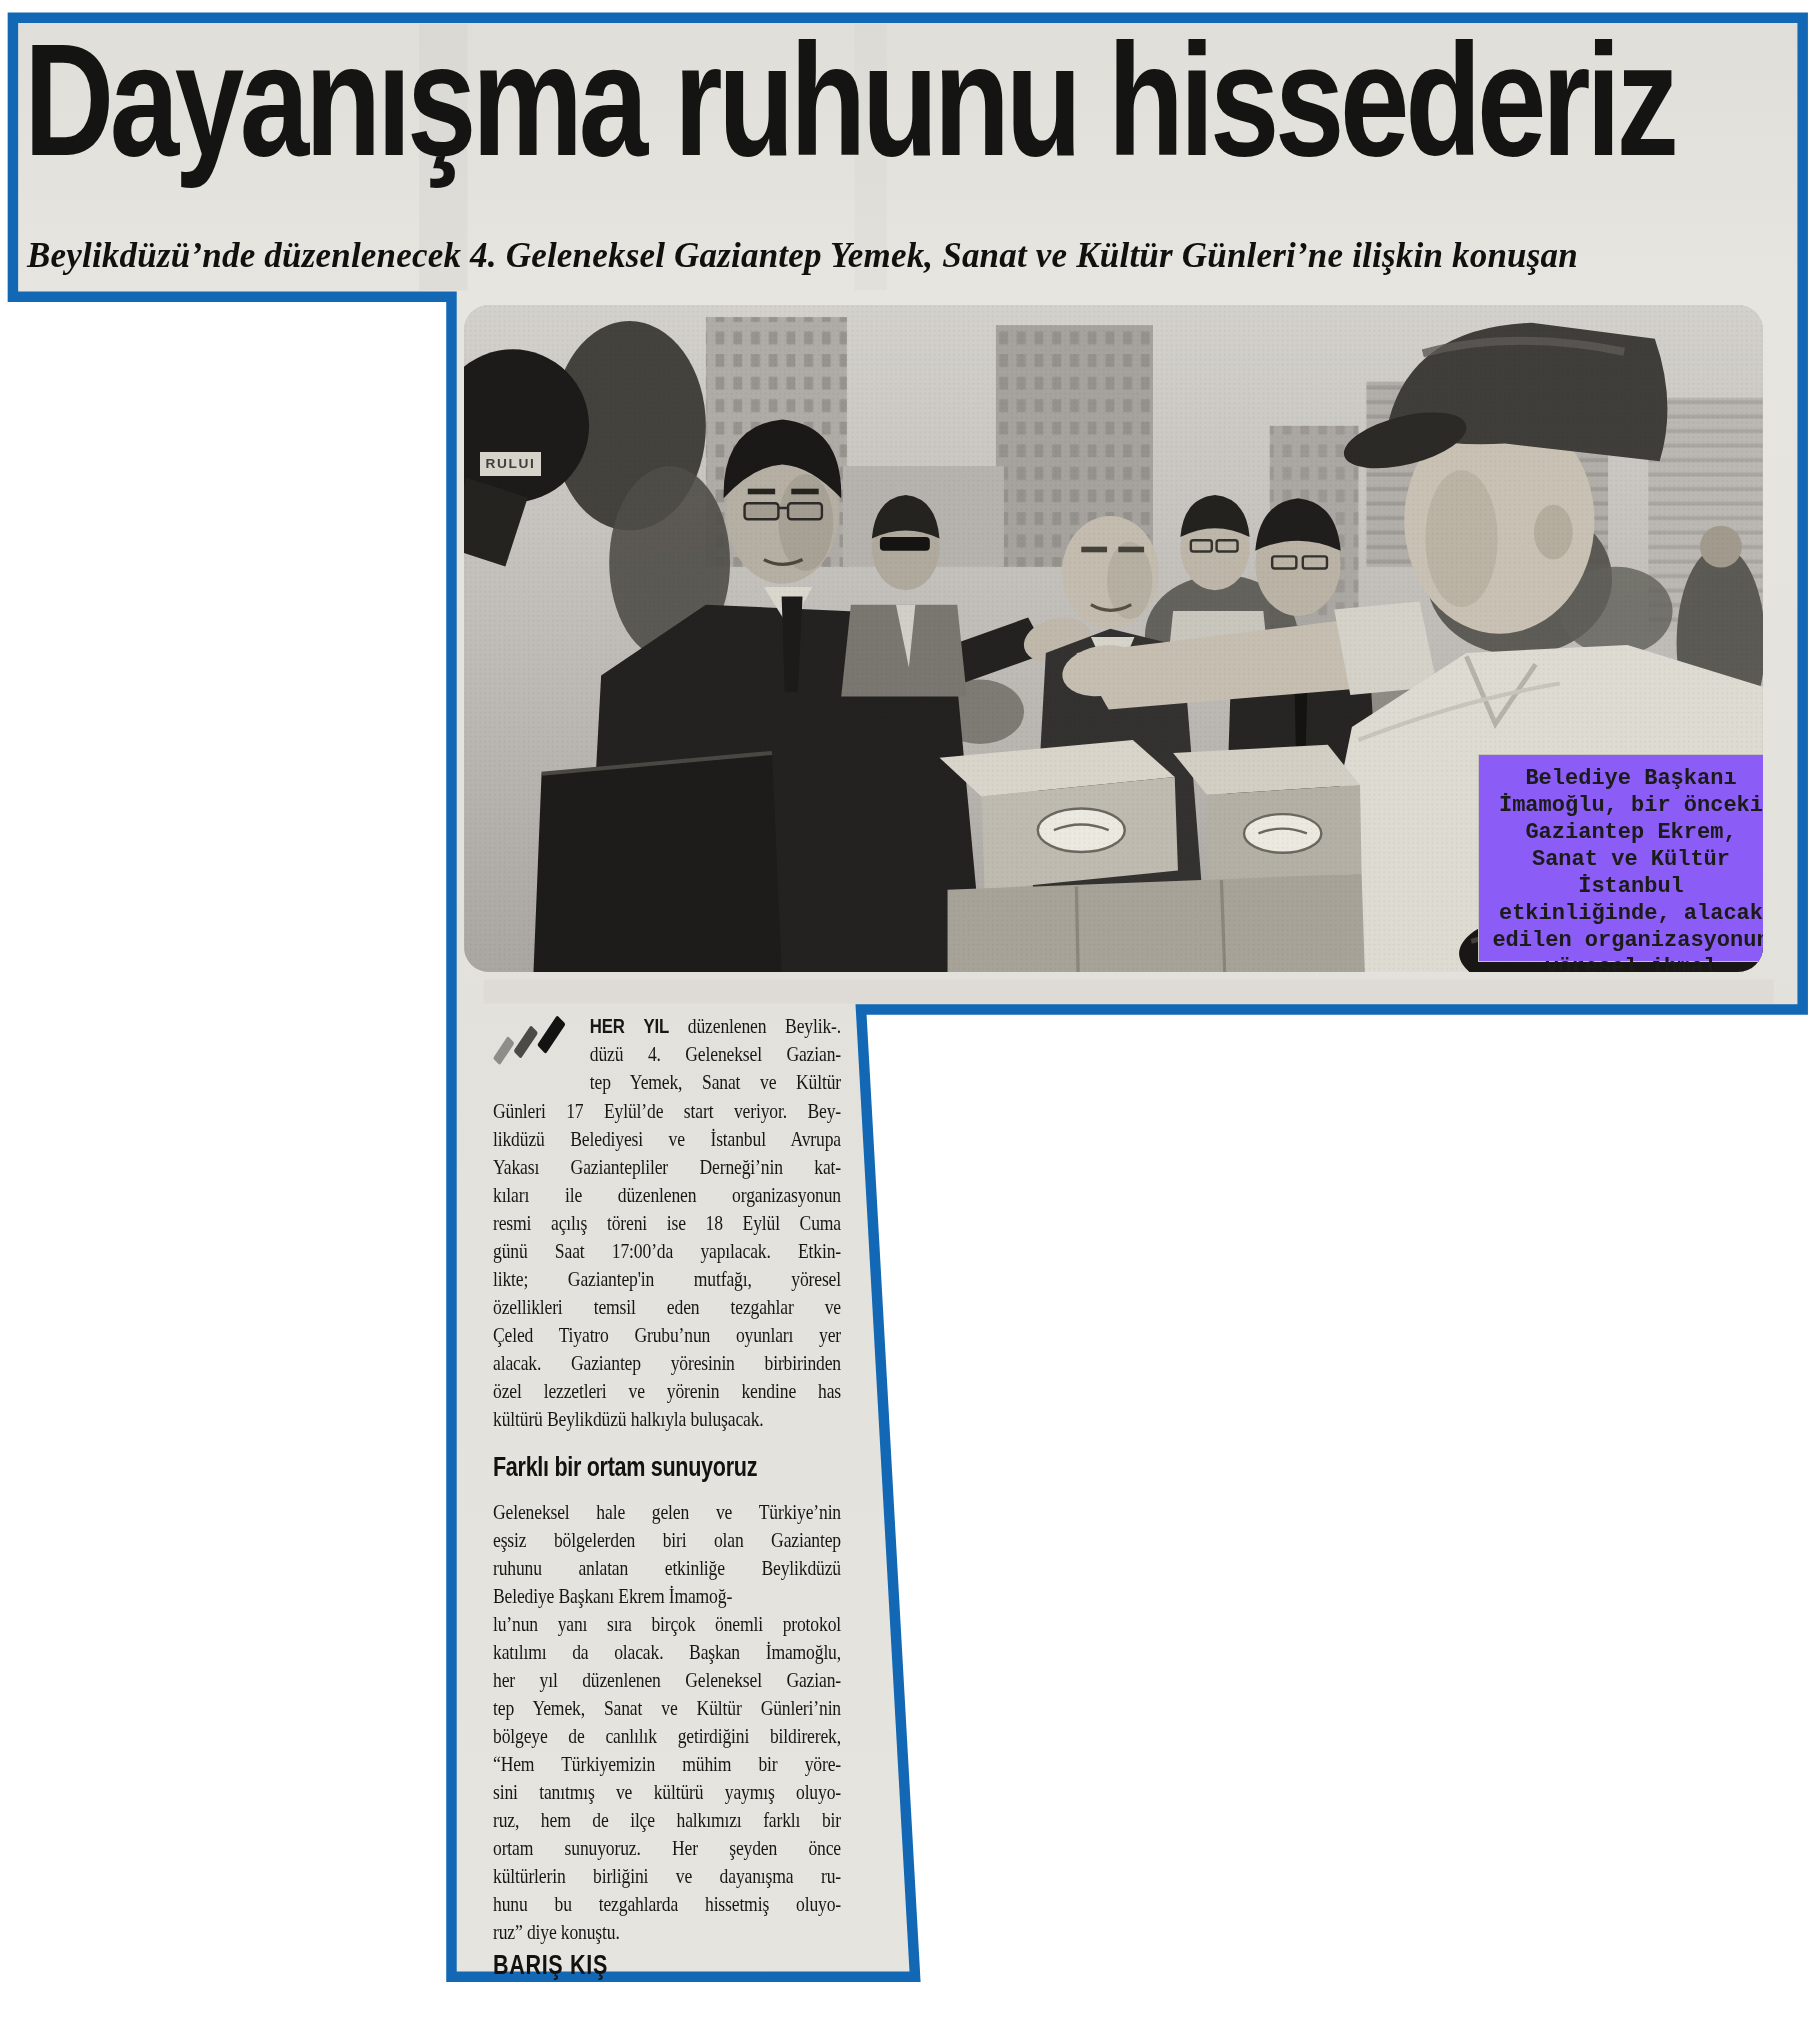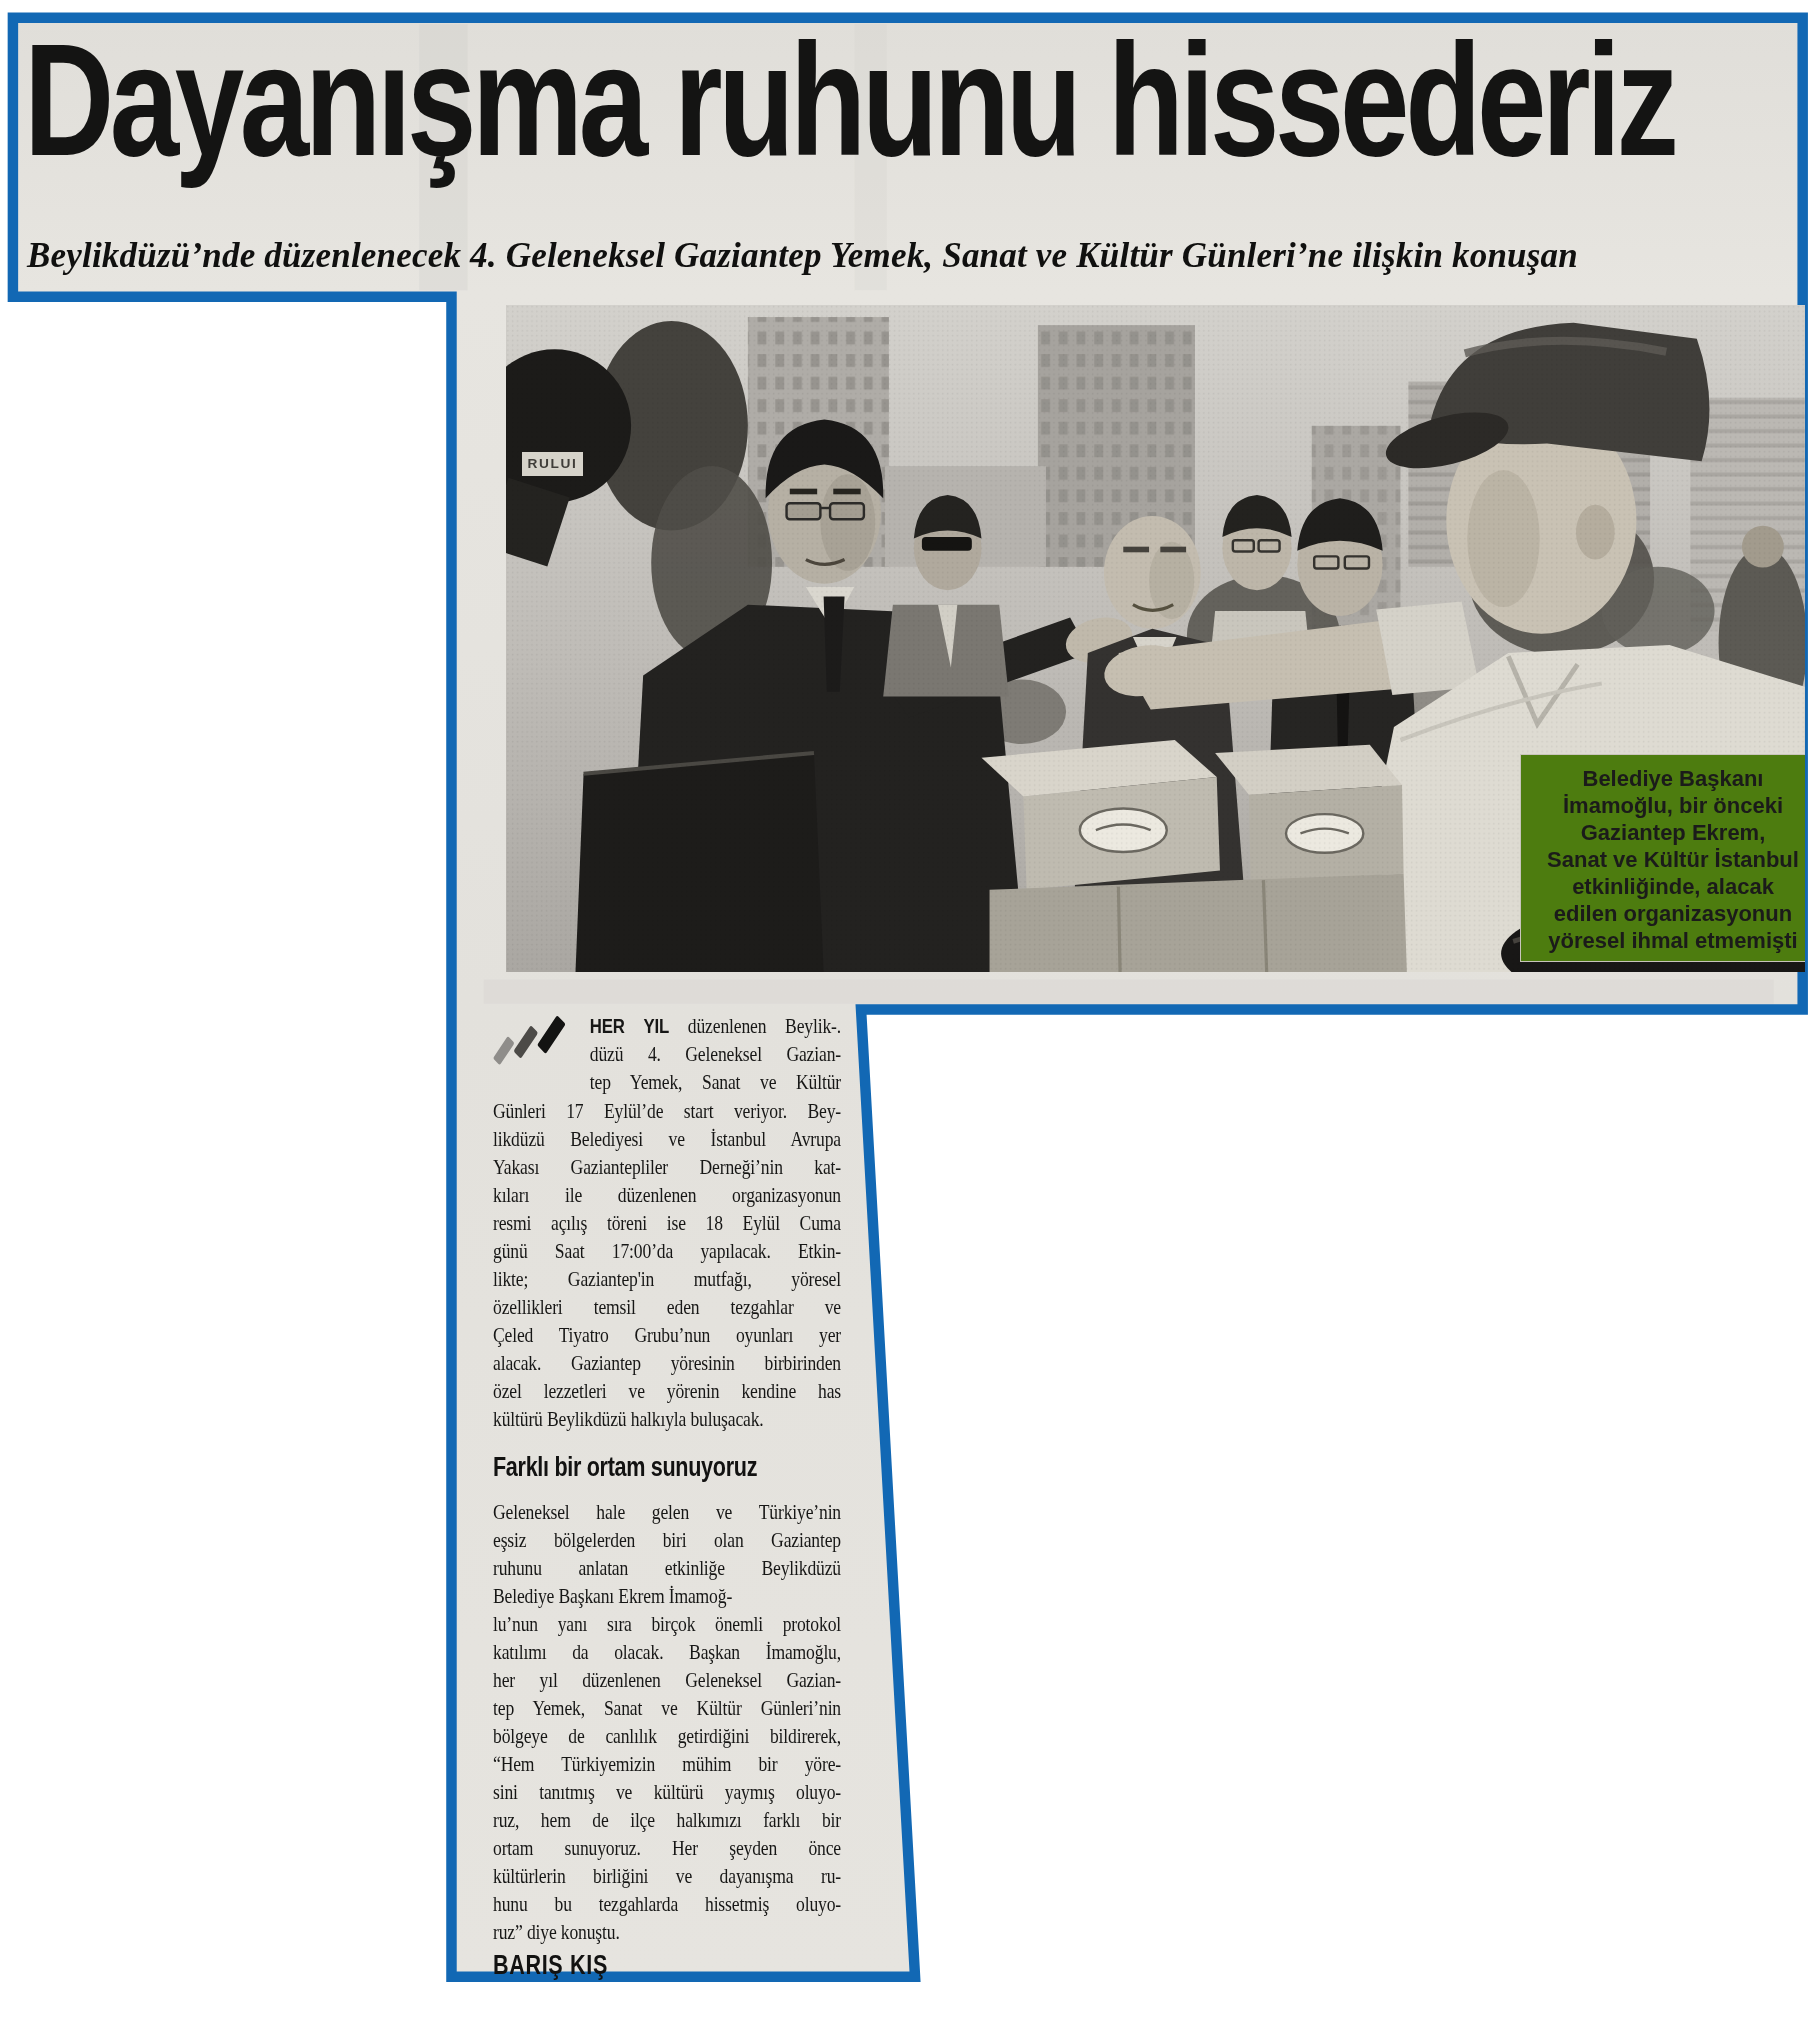--- a/index.html
+++ b/index.html
@@ -17,34 +17,34 @@
     transform:scaleX(0.78);transform-origin:0 0;white-space:nowrap;
   }
   #subhead{
     position:absolute;left:27px;top:193px;width:1765px;
     font-family:"Liberation Serif",serif;font-style:italic;font-weight:bold;
     font-size:35px;line-height:46px;color:#10100f;letter-spacing:0.2px;margin-top:40px;
   }
 
   
   #photo{
-    position:absolute;left:506px;top:305px;width:1299px;height:667px;
-    background:#c3c0bb;overflow:hidden;
+    position:absolute;left:464px;top:305px;width:1299px;height:667px;
+    background:#c3c0bb;overflow:hidden;border-radius:25px;
   }
   #photo svg{position:absolute;left:0;top:0;}
   #photo-sign{
     position:absolute;left:16px;top:147px;width:61px;height:24px;
     background:#d6d3ca;color:#3f3d39;font-weight:bold;font-size:13.7px;
     letter-spacing:1.6px;text-align:center;line-height:24px;
   }
   #photo-caption{
     position:absolute;left:1014px;top:449px;width:306px;height:208px;
-    background:#4d7c0f;border:0.8px solid #c8c4bb;box-sizing:border-box;
+    background:#8b5cf6;border:0.8px solid #c8c4bb;box-sizing:border-box;
     padding:9.7px 6.4px;text-align:center;
-    font-family:Liberation Sans, sans-serif;font-weight:bold;
+    font-family:Liberation Mono, monospace;font-weight:bold;
     font-size:22px;line-height:27px;color:#1b1b1a;
   }
 
   
   #article{
     position:absolute;left:493px;top:1012px;width:435px;
     transform:scaleX(0.8);transform-origin:0 0;
     font-family:"Liberation Serif",serif;font-size:22px;line-height:28px;
     letter-spacing:-0.2px;color:#171716;
   }

